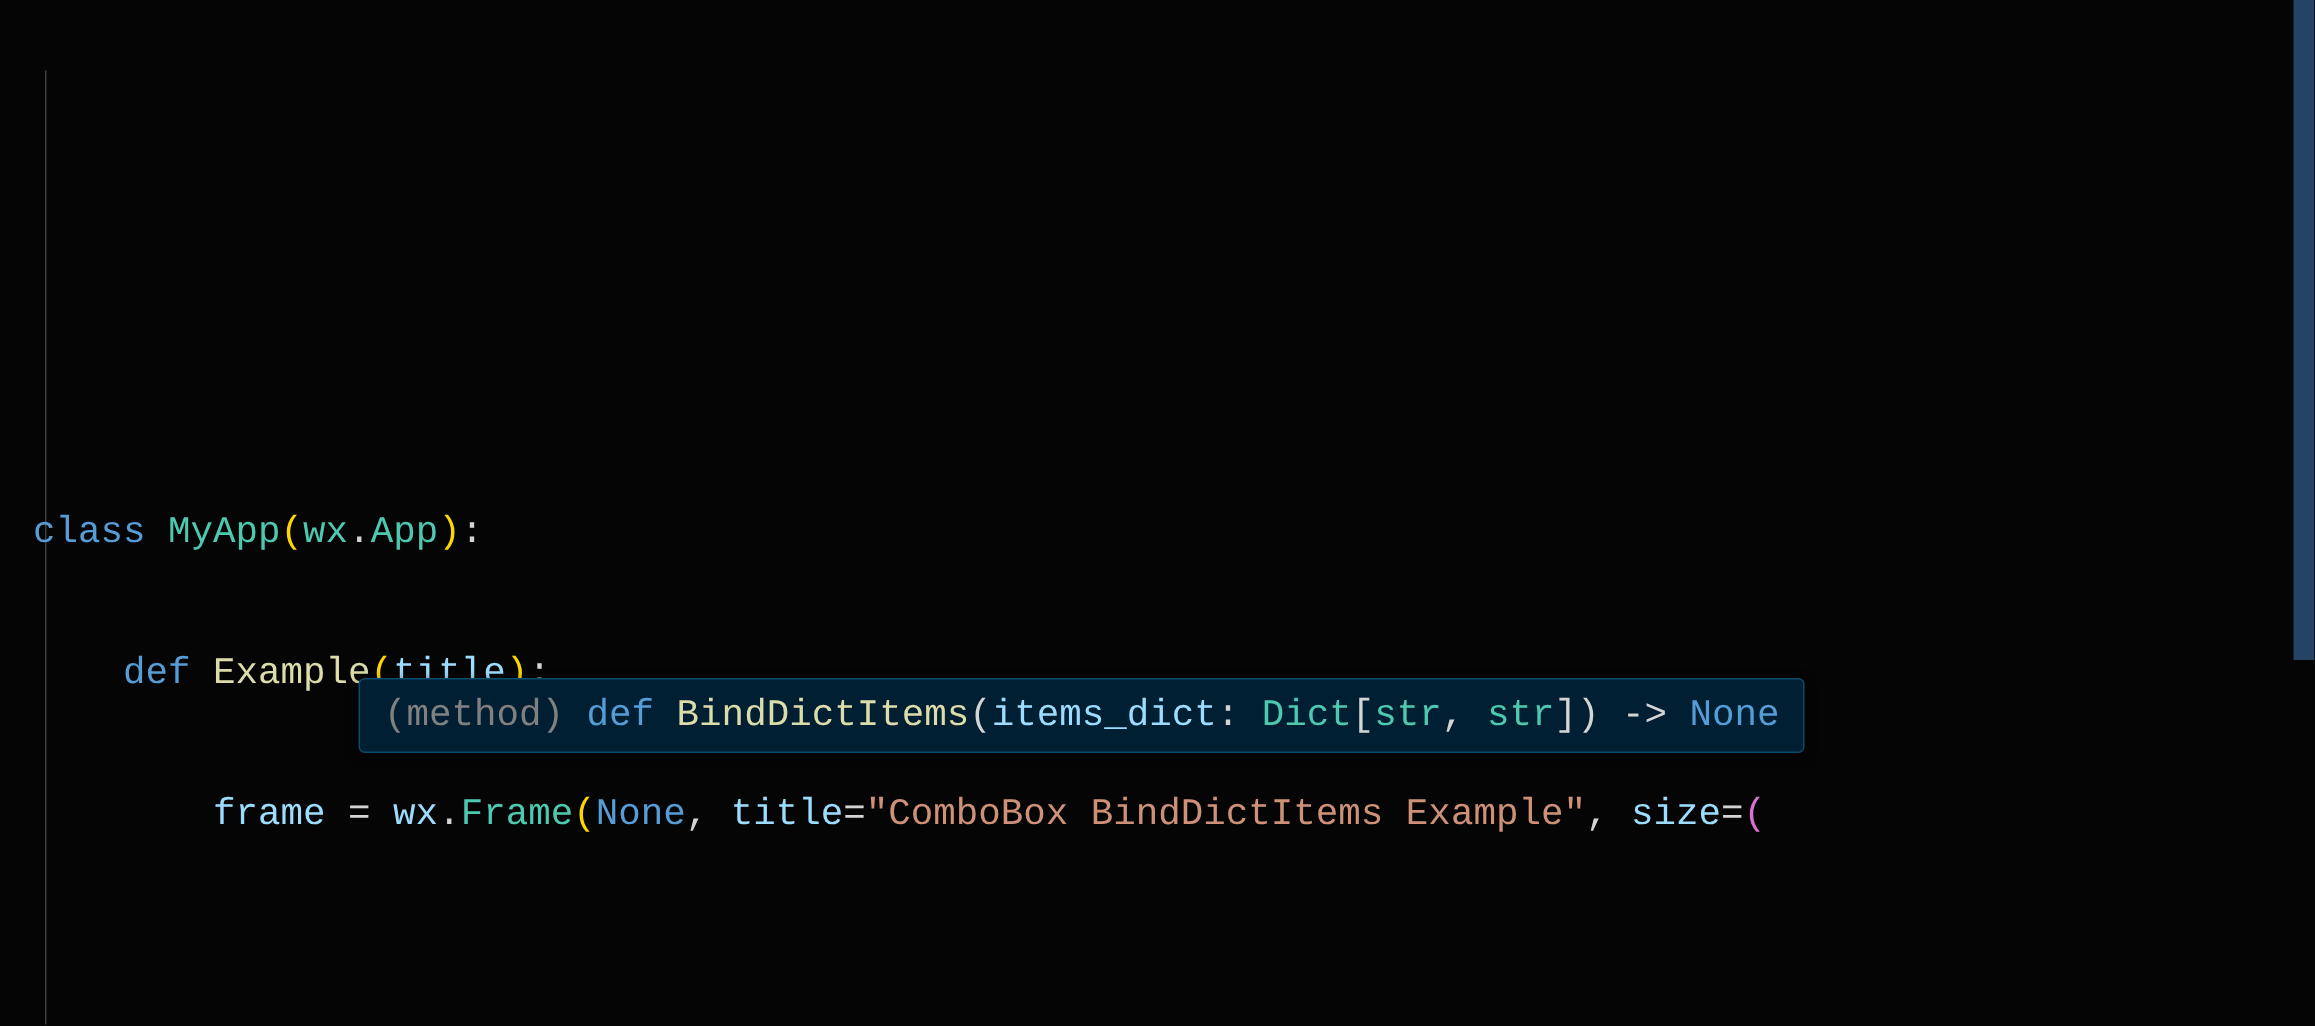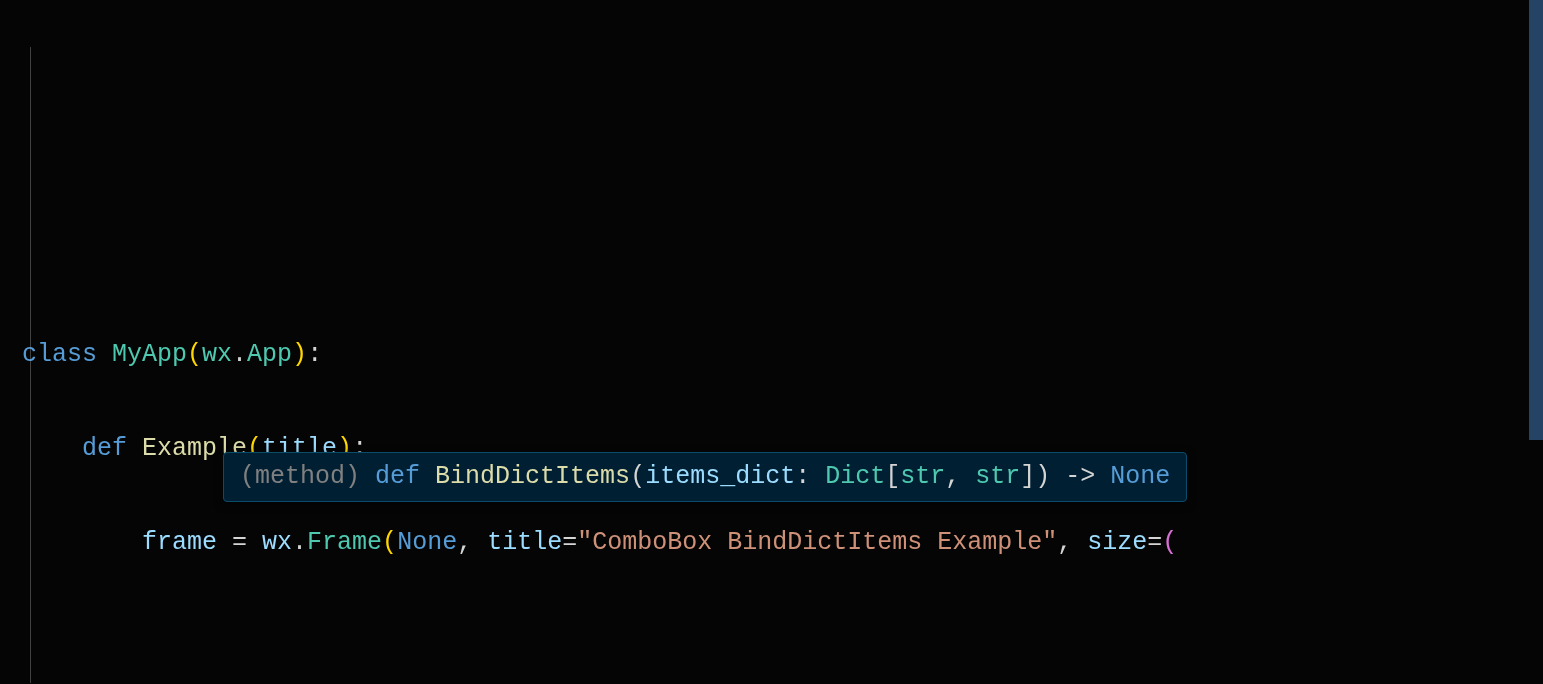--- a/index.html
+++ b/index.html
@@ -33,21 +33,21 @@
   .fn  { color: #dcdcaa; }
   .var { color: #9cdcfe; }
   .str { color: #ce9178; }
   .op  { color: #d4d4d4; }
   .py  { color: #ffd700; }
   .pm  { color: #da70d6; }
   .none { color: #569cd6; }
 
   .tooltip {
     position: absolute;
-    left: 223px;
+    left: 239px;
     top: 452px;
     background: #001f33;
     border: 1px solid #0a4d6b;
     border-radius: 4px;
     padding: 6px 16px 6px 16px;
     font-size: 25px;
     line-height: 36px;
     color: #d4d4d4;
     white-space: pre;
     box-shadow: 0 2px 8px rgba(0,0,0,0.5);

